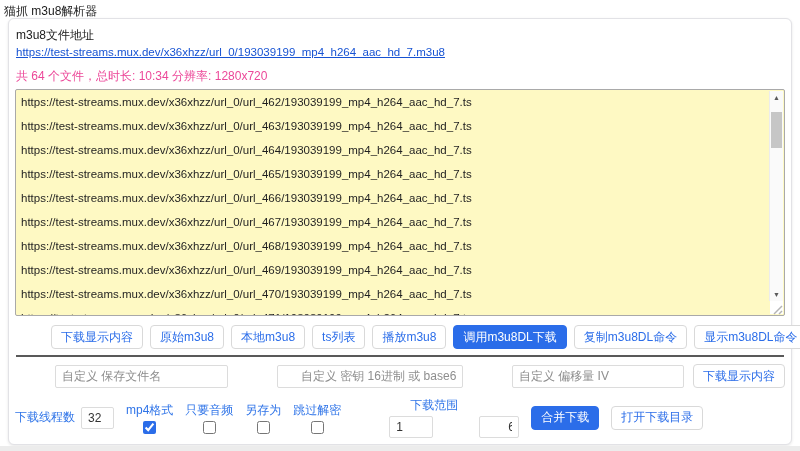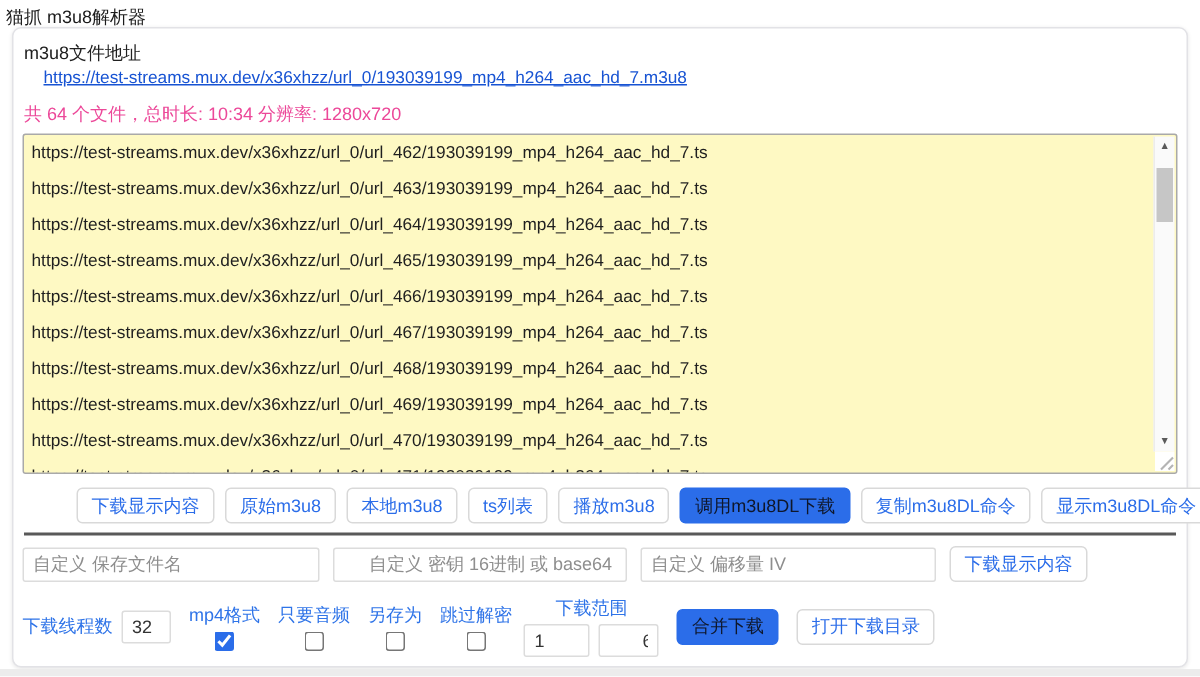--- a/index.html
+++ b/index.html
@@ -20,21 +20,21 @@
     background: #fff;
     border: 1px solid #e2e2e6;
     border-radius: 6px;
     box-shadow: 0 1px 3px rgba(0,0,0,.10);
     padding: 7px 6px 6px 6px;
     display: flex; flex-direction: column;
   }
   .src-label { font-size: 12px; color: #202020; margin: 1px 0 2px 1px; }
   .src-link {
     font-size: 11.5px; color: #1753d3; text-decoration: underline;
-    margin-left: 14px; white-space: nowrap; width: fit-content;
+    margin-left: 1px; white-space: nowrap; width: fit-content;
   }
   .stats { font-size: 12px; color: #ec4899; margin: 10px 0 4px 1px; }
 
   .listwrap {
     position: relative;
     border: 1px solid #a9a9a9;
     height: 238px; background: #fef9c3; overflow: hidden;
     border-radius: 2px;
   }
   .listcontent {
@@ -60,29 +60,30 @@
     background: #fff;
   }
 
   .btnrow { display: flex; gap: 7px; margin-top: 9px; margin-left: 36px; }
   .btn {
     height: 24px; padding: 0 9px; font-size: 12px;
     border-radius: 4px; border: 1px solid #d9d9d9;
     background: #fff; color: #2b6de9;
     display: inline-flex; align-items: center; white-space: nowrap; cursor: pointer;
   }
-  .btn.primary { background: #2b6de9; border-color: #2b6de9; color: #0f172a; }
+  .btn.primary { background: #2b6de9; border-color: #2b6de9; color: #ffffff; }
 
   .divider { height: 2px; background: #595959; margin: 6px 1px 7px 1px; }
 
   .inputsrow { display: flex; gap: 9px; align-items: center; }
   .txt {
     height: 23px; border: 1px solid #dcdcdc; border-radius: 2px;
     font-size: 12px; padding: 0 6px; color: #333; outline: none;
     font-family: "Liberation Sans", "DejaVu Sans", sans-serif;
+    margin-left: 40px;
   }
   .txt::placeholder { color: #8e8e8e; }
   .w-file { width: 198px; } .w-key { width: 196px; padding-left: 23px; } .w-iv { width: 197px; }
 
   .controls { display: flex; align-items: center; margin-top: 9px; gap: 12px; }
   .bluelabel { color: #2f74e8; font-size: 12px; white-space: nowrap; }
   .threads-input { width: 33px; height: 22px; margin-left: -6px; }
   .cbgroup { display: flex; flex-direction: column; align-items: center; gap: 2px; }
   .cbgroup input[type=checkbox] { width: 13px; height: 13px; accent-color: #2b6de9; }
   .rangegroup { display: flex; flex-direction: column; align-items: center; gap: 2px; margin-left: -4px; }

